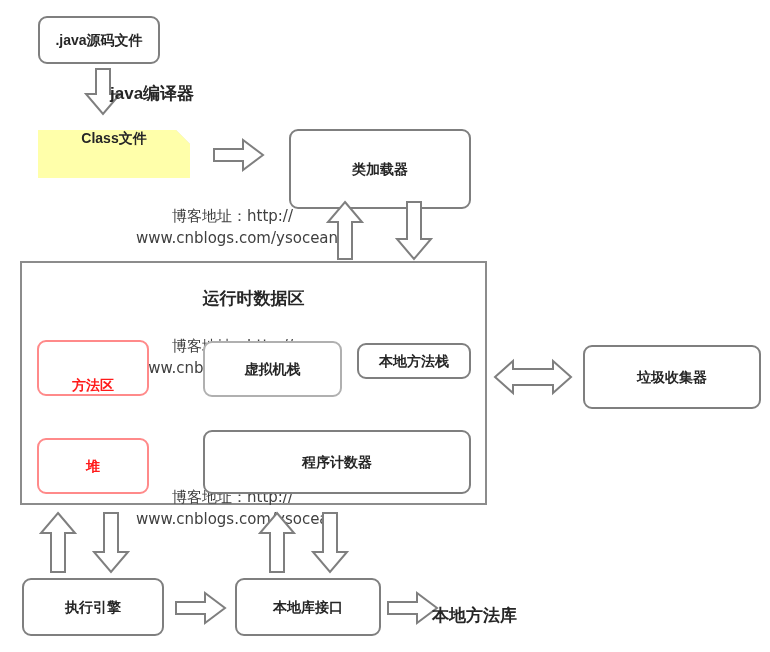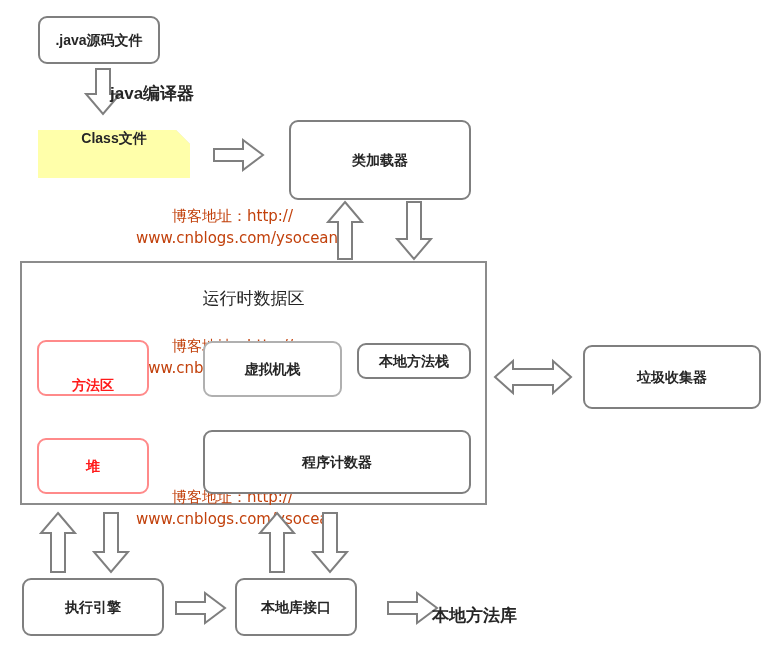--- a/index.html
+++ b/index.html
@@ -73,21 +73,21 @@
     border: 2px solid #8c8c8c;
     background: #ffffff;
     z-index: 2;
   }
   .region-title {
     position: absolute;
     left: 0;
     right: 0;
     text-align: center;
     font-size: 17px;
-    font-weight: normal;
+    font-weight: bold;
     color: #262626;
     z-index: 6;
   }
 
   
   .arrow-svg {
     position: absolute;
     z-index: 7;
     overflow: visible;
   }
@@ -108,21 +108,21 @@
     z-index: 8;
   }
   .text-label.big {
     font-size: 17px;
     margin-top: 6px;
   }
 
   
   .watermark {
     position: absolute;
-    color: #c2410c;
+    color: #404040;
     font-size: 15px;
     line-height: 1.45;
     white-space: nowrap;
     z-index: 3;
     pointer-events: none;
     font-family: "DejaVu Sans", sans-serif;
   }
   .watermark .l2 { padding-left: 0px; }
 </style>
 </head>
@@ -156,21 +156,21 @@
 
   <div class="note" style="left:38px; top:130px; width:152px; height:48px;">
     <span class="fold"></span>
     <span>Class文件</span>
   </div>
 
   <svg class="arrow-svg" style="left:213px; top:139px;" width="52" height="32" viewBox="0 0 52 32">
     <polygon points="1,10 30,10 30,1 50,16 30,31 30,22 1,22"></polygon>
   </svg>
 
-  <div class="node" style="left:289px; top:120px; width:182px; height:80px;">
+  <div class="node" style="left:289px; top:129px; width:182px; height:80px;">
     <span>类加载器</span>
   </div>
 
   <svg class="arrow-svg" style="left:327px; top:201px;" width="36" height="60" viewBox="0 0 36 60">
     <polygon points="18,1 35,21 25,21 25,58 11,58 11,21 1,21"></polygon>
   </svg>
 
   <svg class="arrow-svg" style="left:396px; top:201px;" width="36" height="60" viewBox="0 0 36 60">
     <polygon points="11,1 25,1 25,38 35,38 18,58 1,38 11,38"></polygon>
   </svg>
@@ -224,21 +224,21 @@
   </svg>
 
   <div class="node" style="left:22px; top:578px; width:142px; height:58px;">
     <span>执行引擎</span>
   </div>
 
   <svg class="arrow-svg" style="left:175px; top:592px;" width="52" height="32" viewBox="0 0 52 32">
     <polygon points="1,10 30,10 30,1 50,16 30,31 30,22 1,22"></polygon>
   </svg>
 
-  <div class="node" style="left:235px; top:578px; width:122px; height:58px;">
+  <div class="node" style="left:235px; top:578px; width:146px; height:58px;">
     <span>本地库接口</span>
   </div>
 
   <svg class="arrow-svg" style="left:387px; top:592px;" width="52" height="32" viewBox="0 0 52 32">
     <polygon points="1,10 30,10 30,1 50,16 30,31 30,22 1,22"></polygon>
   </svg>
 
   <div class="text-label big" style="left:432px; top:598px;">本地方法库</div>
 
 </div>

